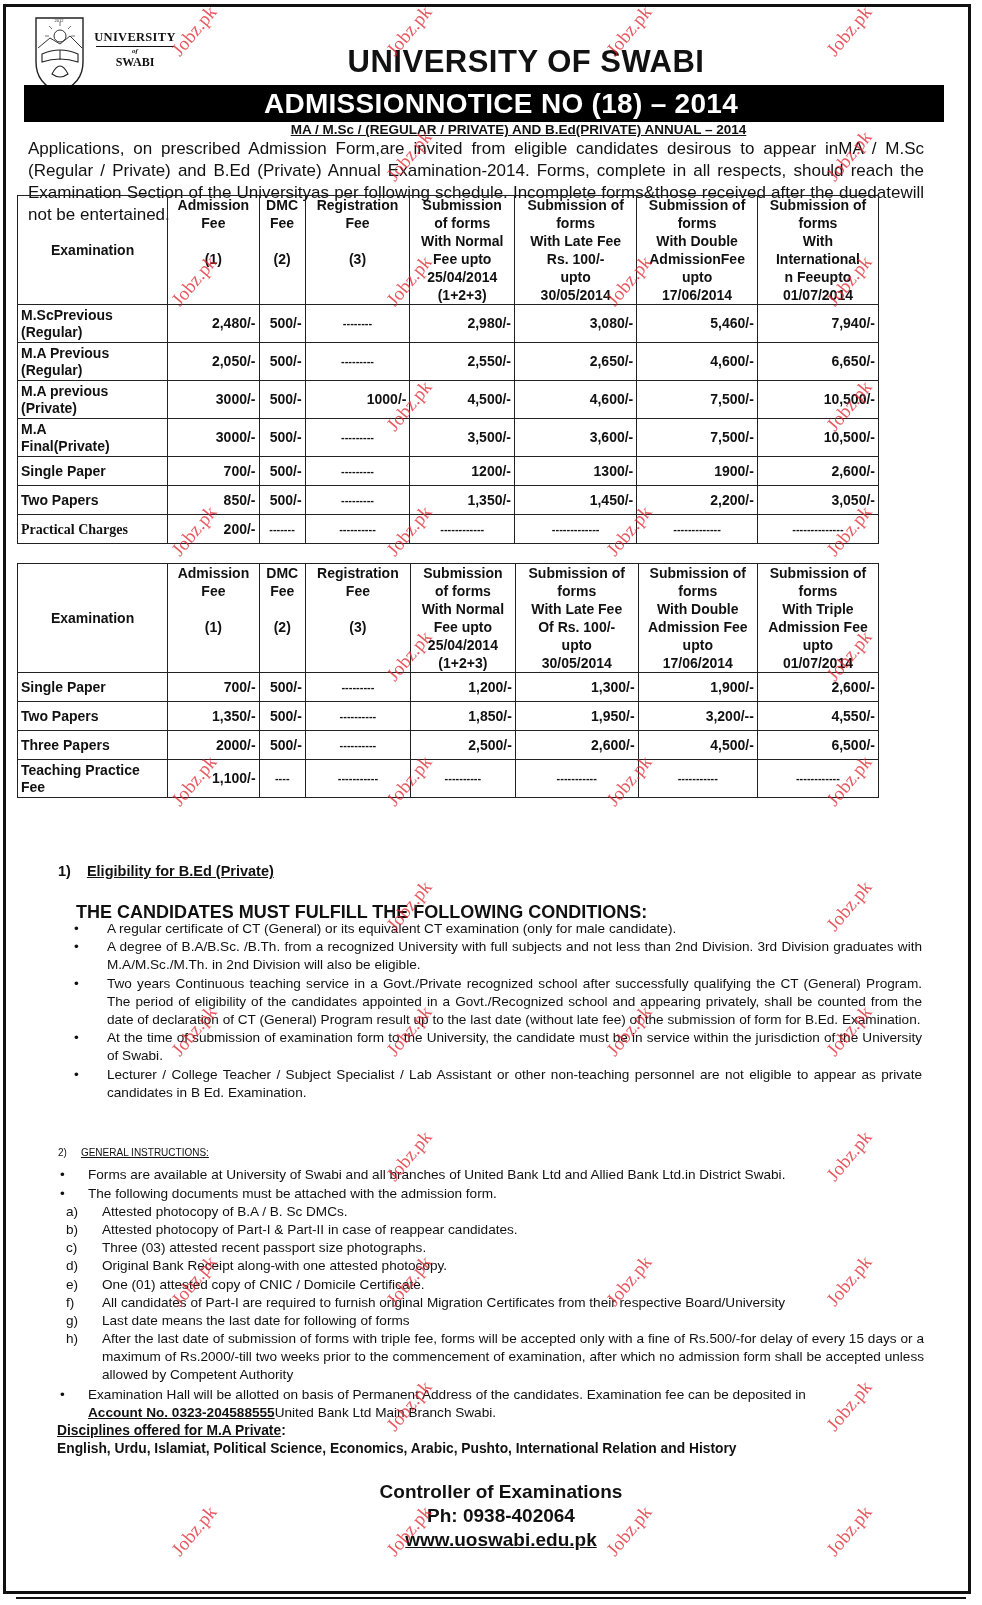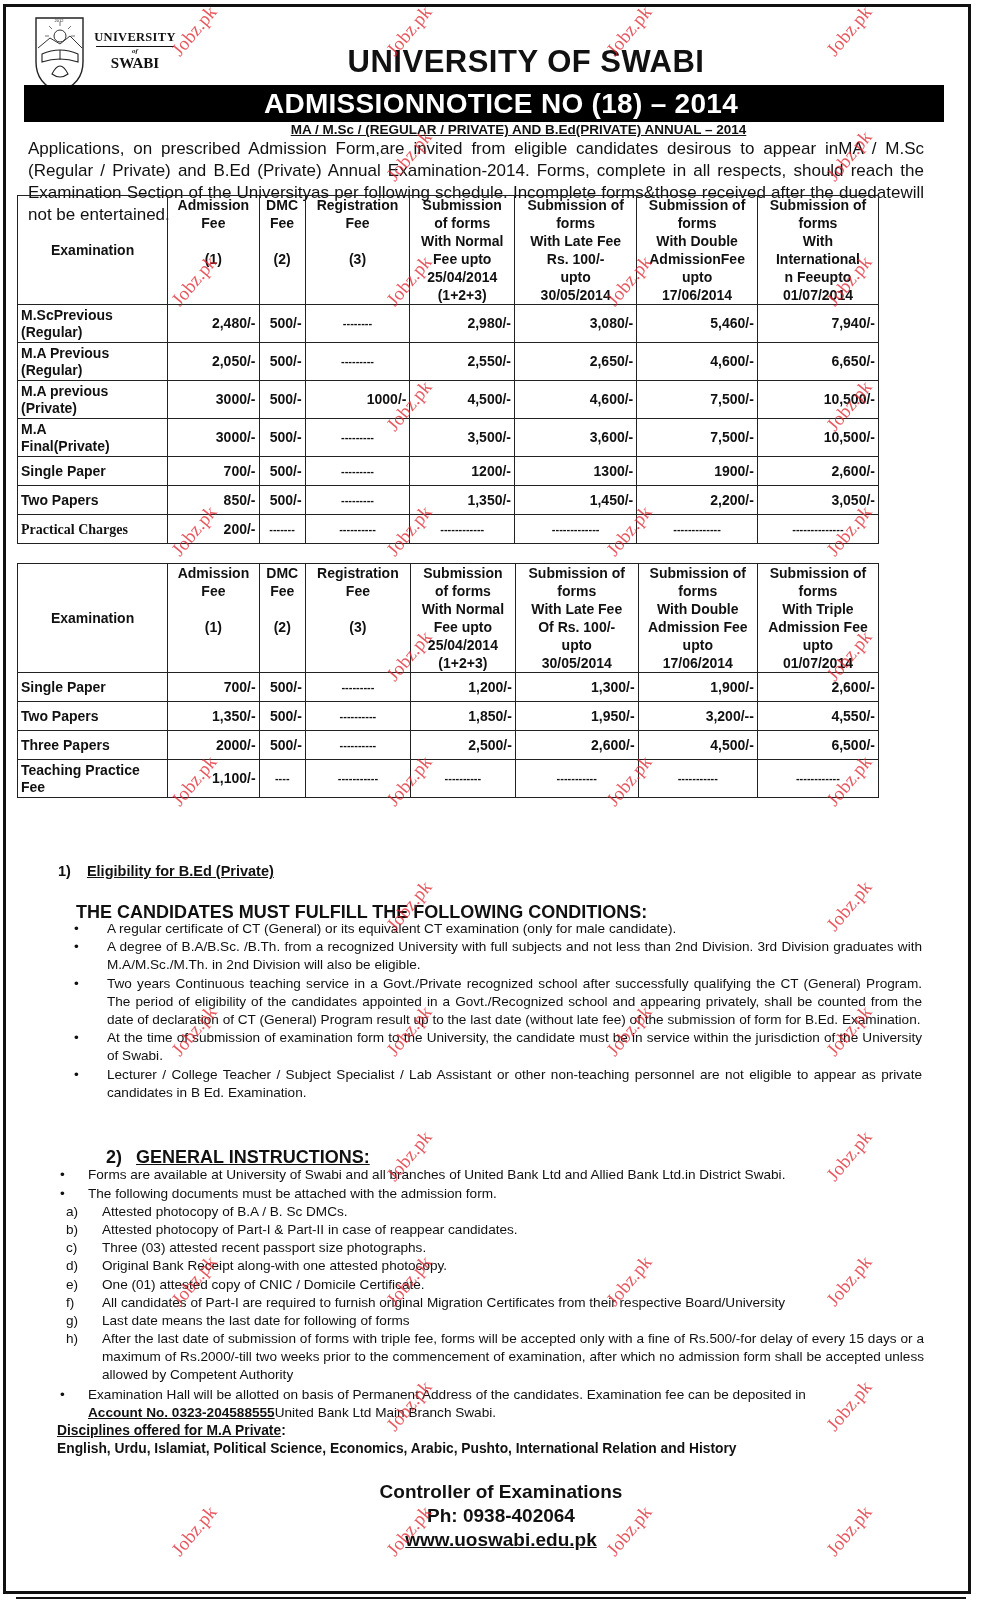--- a/index.html
+++ b/index.html
@@ -3,21 +3,21 @@
 <meta charset="utf-8">
 <style>
   html, body { margin: 0; padding: 0; background: #ffffff; }
   body { width: 982px; height: 1605px; position: relative; overflow: hidden; font-family: "Liberation Sans", sans-serif; color: #111; }
   .frame { position: absolute; left: 3px; top: 4px; width: 968px; height: 1590px; border: 3px solid #111; box-sizing: border-box; }
   .logo { position: absolute; left: 30px; top: 14px; width: 150px; height: 82px; }
   .logo-emblem { position: absolute; left: 2px; top: 0; width: 55px; height: 80px; }
   .logo-text { position: absolute; left: 62px; top: 16px; font-family: "Liberation Serif", serif; font-weight: bold; text-align: center; width: 86px; }
   .logo-text .l1 { font-size: 12.5px; letter-spacing: 0.3px; }
   .logo-text .l2 { font-size: 7px; font-style: italic; border-top: 1px solid #111; margin: 1px 4px 0; line-height: 8px; }
-  .logo-text .l3 { font-size: 15px; }
+  .logo-text .l3 { font-size: 12px; }
   .univ-title { position: absolute; left: 0; right: 0; top: 44px; text-align: center; padding-left: 70px; font-size: 31px; font-weight: bold; letter-spacing: 0.5px; }
   .notice-bar { position: absolute; left: 24px; top: 85px; width: 920px; height: 37px; background: #000; }
   .notice-title { position: absolute; left: 0; right: 0; top: 85px; padding-left: 20px; text-align: center; color: #fff; font-size: 28px; font-weight: bold; line-height: 37px; letter-spacing: 0.3px; }
   .subtitle { position: absolute; left: 0; right: 0; top: 122px; text-align: center; font-size: 13.5px; font-weight: bold; text-decoration: underline; padding-left: 55px; }
   .intro { position: absolute; left: 28px; top: 138px; width: 896px; font-size: 17px; line-height: 22px; text-align: justify; }
   table.fee { position: absolute; left: 17px; border-collapse: collapse; font-size: 14px; }
   table.fee td, table.fee th { border: 1.5px solid #222; padding: 0 3px; }
   table.fee th { font-weight: bold; text-align: center; vertical-align: top; line-height: 18px; font-size: 14px; }
   table.fee th.exam { vertical-align: middle; }
   table.fee td { font-weight: bold; line-height: 17px; }
@@ -25,21 +25,21 @@
   table.fee td.num { text-align: right; }
   table.fee td.dash { text-align: center; font-size: 11px; }
   #table1 { top: 195px; width: 862px; }
   #table2 { top: 563px; width: 862px; }
   .sec1-head { position: absolute; left: 58px; top: 863px; font-size: 14.5px; font-weight: bold; }
   .sec1-head .u { text-decoration: underline; margin-left: 16px; }
   .cond-head { position: absolute; left: 76px; top: 902px; font-size: 18px; font-weight: bold; }
   ul.cond { position: absolute; left: 70px; top: 920px; width: 852px; margin: 0; padding: 0; list-style: none; font-size: 13.6px; line-height: 18.2px; }
   ul.cond li { position: relative; padding-left: 37px; text-align: justify; }
   ul.cond li::before { content: "\2022"; position: absolute; left: 4px; top: 0; }
-  .sec2-head { position: absolute; left: 58px; top: 1147px; font-size: 18px; font-weight: bold; margin-left: 48px; }
+  .sec2-head { position: absolute; left: 58px; top: 1147px; font-size: 10px; font-weight: normal; }
   .sec2-head .u { text-decoration: underline; margin-left: 14px; }
   .gi { position: absolute; left: 60px; width: 864px; font-size: 13.6px; line-height: 18.2px; }
   .gi .bul { position: absolute; left: 0; }
   .gi .txt { display: block; margin-left: 28px; text-align: justify; }
   .gi.sub .txt { margin-left: 42px; }
   .gi.sub .bul { left: 6px; }
   .acct { font-weight: bold; text-decoration: underline; }
   .disc-head { position: absolute; left: 57px; top: 1423px; font-size: 13.8px; font-weight: bold; }
   .disc-head .u { text-decoration: underline; }
   .disc-list { position: absolute; left: 57px; top: 1441px; font-size: 13.8px; font-weight: bold; }

